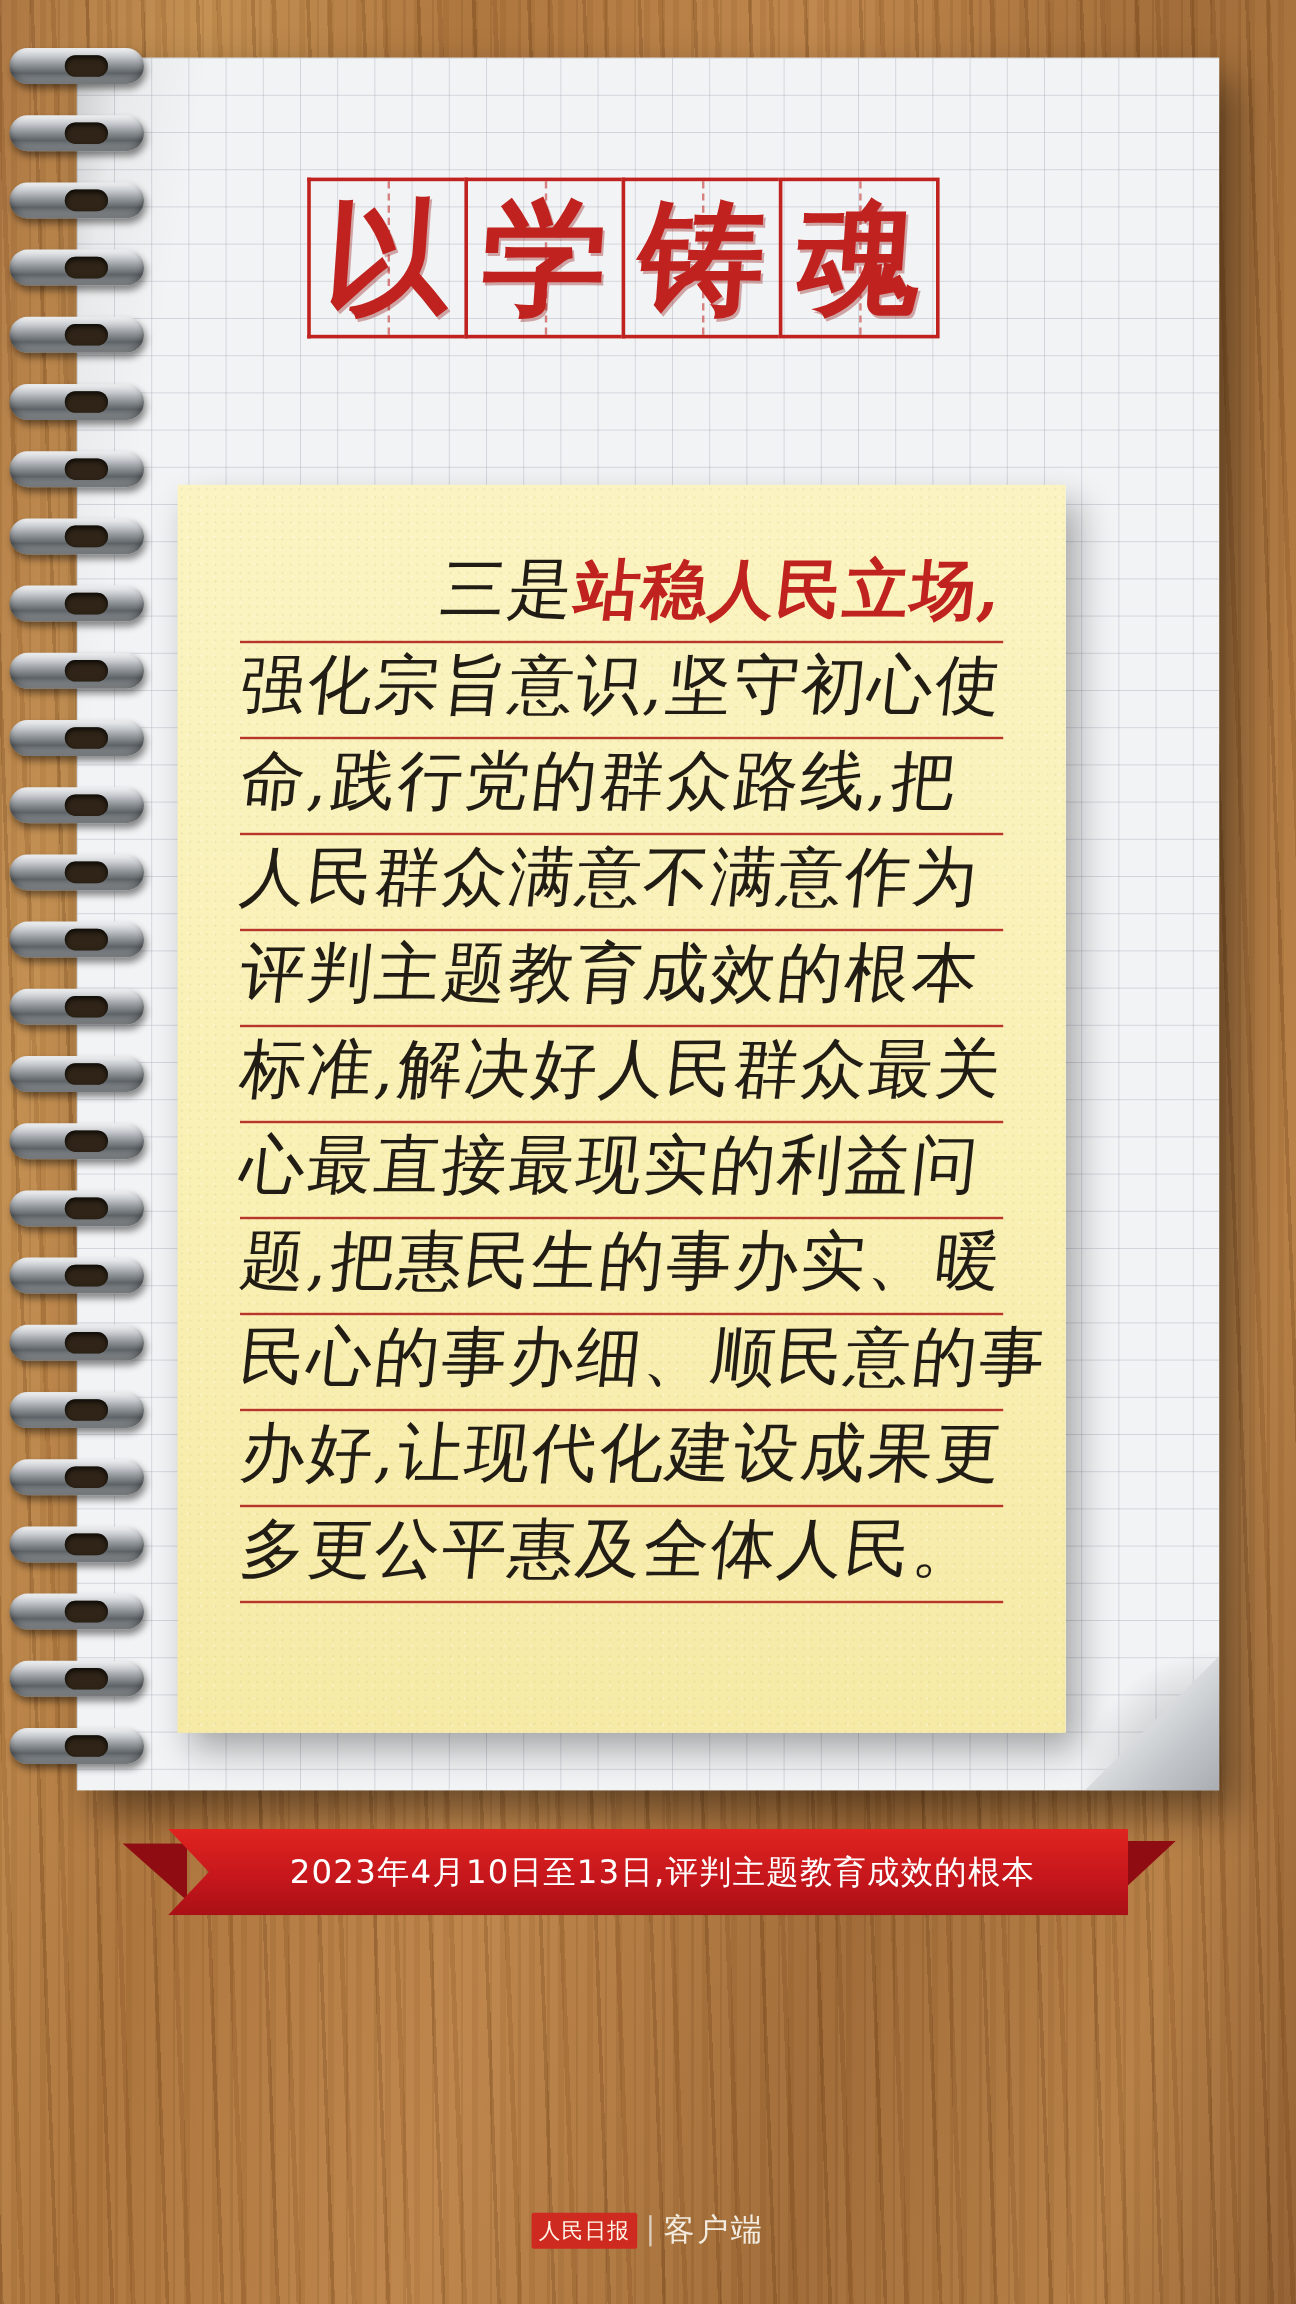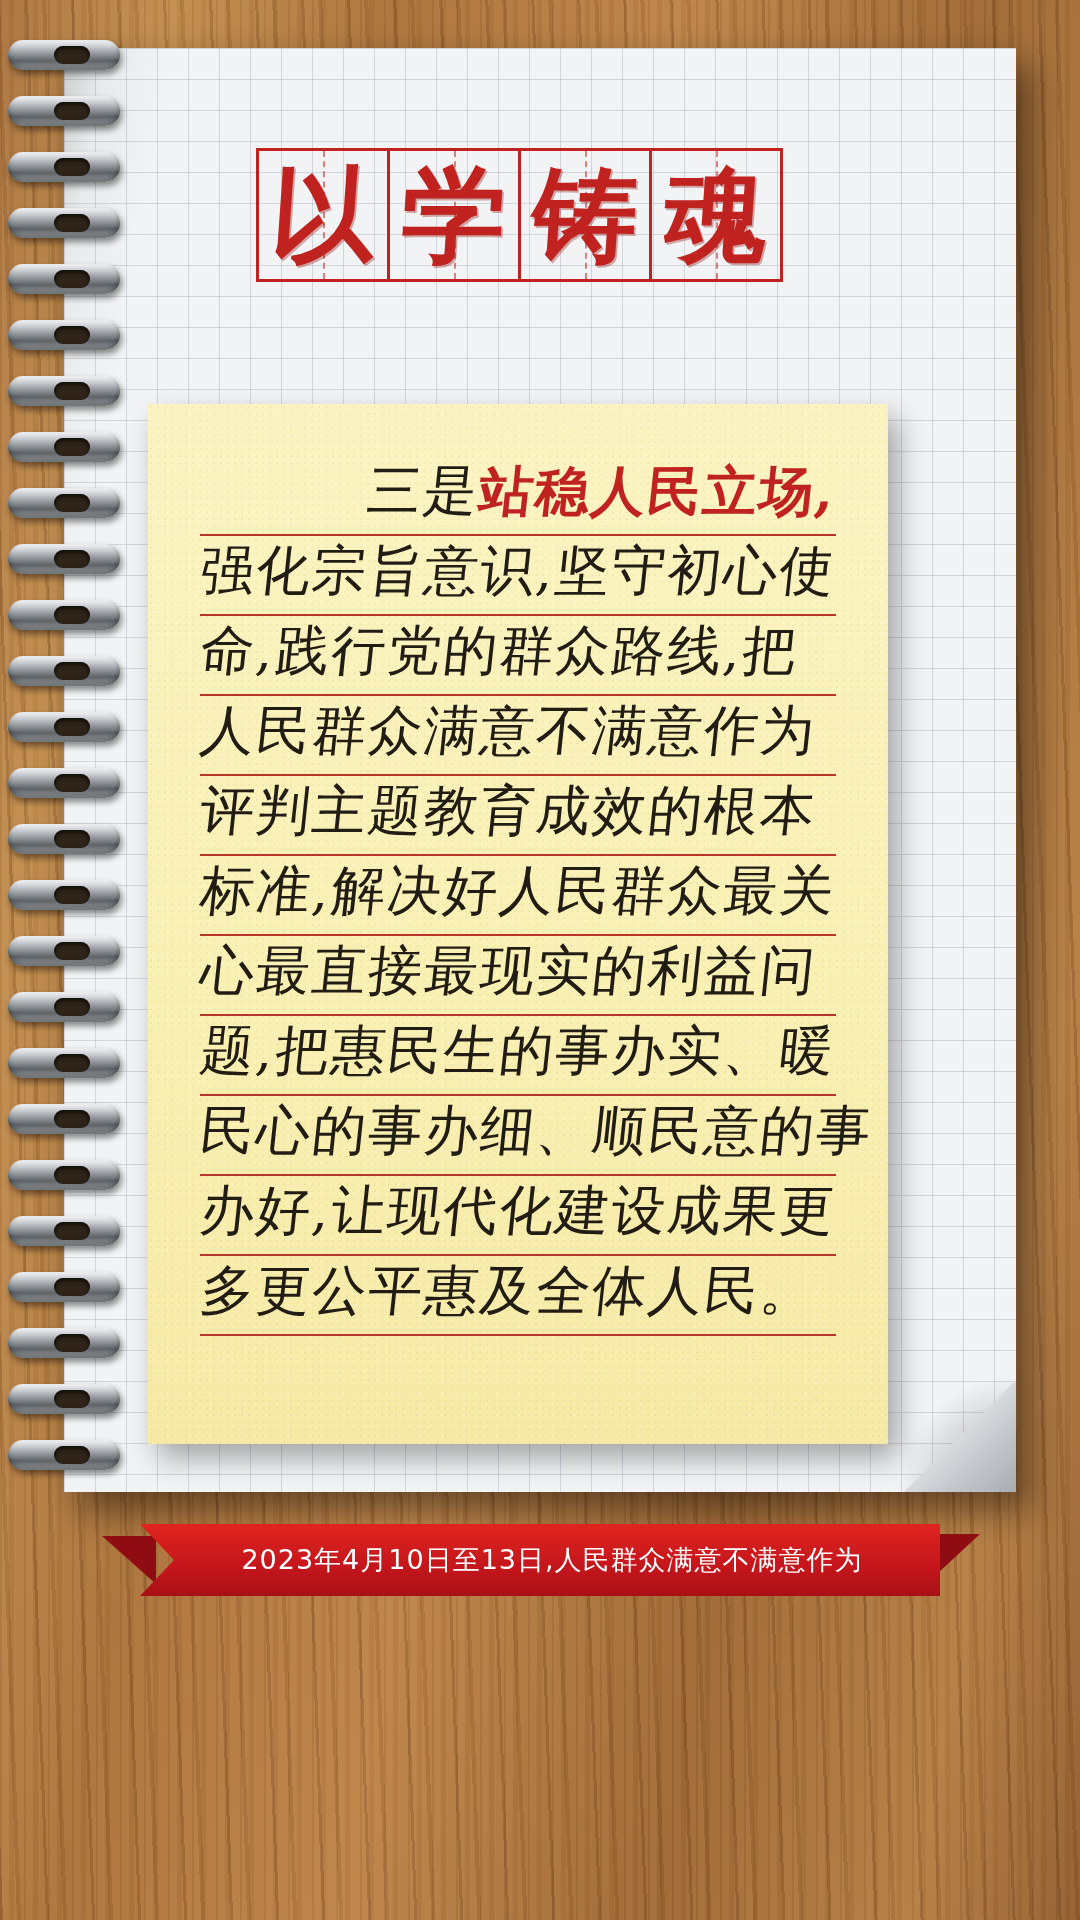--- a/index.html
+++ b/index.html
@@ -478,16 +478,21 @@
       <div class="nline">
         <span class="ntext">多更公平惠及全体人民。</span>
       </div>
     </div>
   </div>
 
   <div class="ribbon">
     <div class="ribbon-tail-left"></div>
     <div class="ribbon-tail-right"></div>
     <div class="ribbon-body"></div>
-    <div class="ribbon-text">2023年4月10日至13日,人民群众满意不满意作为</div>
-  </div>
-
+    <div class="ribbon-text">2023年4月10日至13日,评判主题教育成效的根本</div>
+  </div>
+
+  <div class="footer">
+    <span class="rmrb">人民日报</span>
+    <span class="divider"></span>
+    <span class="client">客户端</span>
+  </div>
 </div>
 
 </body></html>

